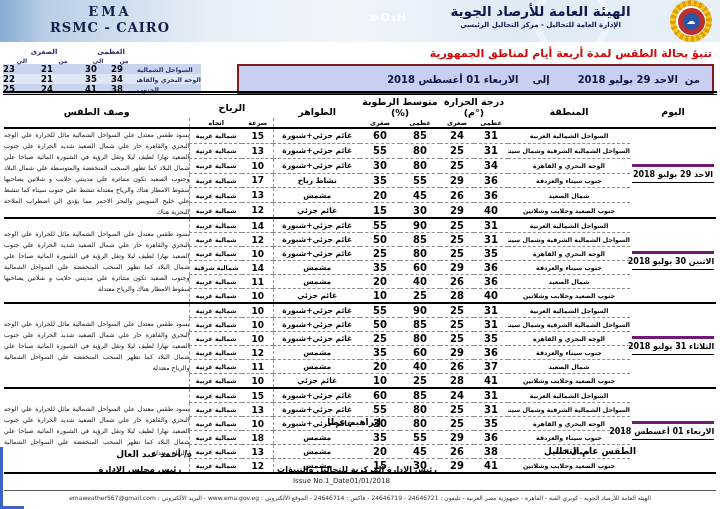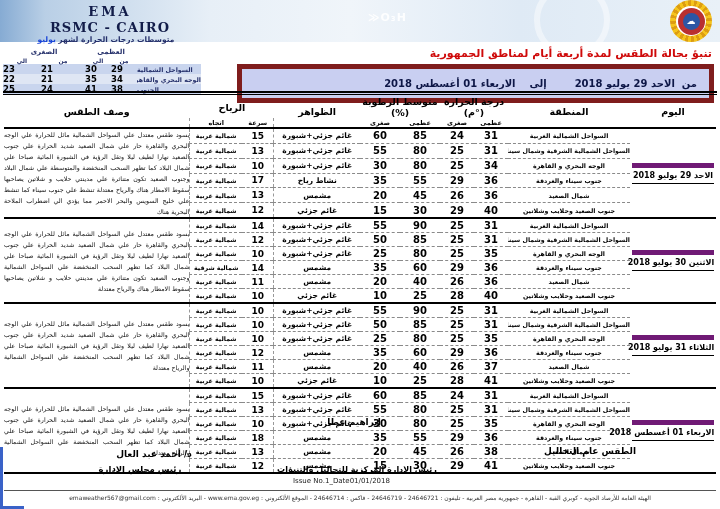--- a/index.html
+++ b/index.html
@@ -46,22 +46,22 @@
   .mh-main { font-size:7px; height:9px; }
   .mh-sub  { font-size:6px; height:8px; }
   .monthly-table td { padding:0; height:8.5px; text-align:left; }
   .m-region { font-size:6.3px; font-weight:bold; color:#25306b; white-space:nowrap; overflow:hidden; }
   .m-num { font-size:8.5px; font-weight:bold; color:#000; }
   .band-a { background:#c9d5ee; }
   .band-b { background:#dfe6f4; }
   
   .main-title { position:absolute; right:8px; top:47px; width:480px; text-align:right; color:#cf0a0a; font-size:11px; font-weight:bold; }
   .date-bar {
-    position:absolute; right:6px; top:64px; width:477px; height:39px; box-sizing:border-box;
-    background:#c9cff1; border:5px solid #7f1d1d; display:flex; align-items:center;
+    position:absolute; right:6px; top:64px; width:477px; height:30px; box-sizing:border-box;
+    background:#c9cff1; border:2px solid #7f1d1d; display:flex; align-items:center;
     padding-right:12px; color:#0d1646; font-weight:bold; font-size:10px;
   }
   .date-bar span { white-space:pre; }
   .top-rule { position:absolute; top:91px; left:3px; right:3px; height:1px; border-top:2px solid #000; border-bottom:1px solid #000; }
   
   .forecast-table {
     position:absolute; top:96px; right:4px; width:712px;
     border-collapse:collapse; table-layout:fixed; direction:rtl;
     border-bottom:2px solid #000;
   }
@@ -77,21 +77,21 @@
   td.c-region { font-size:6.3px; font-weight:bold; text-align:center; white-space:nowrap; overflow:hidden; }
   td.c-phen   { font-size:7.5px; font-weight:bold; text-align:center; white-space:nowrap; overflow:hidden; }
   td.c-speed  { font-size:9px;  font-weight:bold; text-align:center; border-right:1px dashed #999; }
   td.c-dir    { font-size:6.3px; font-weight:bold; text-align:center; white-space:nowrap; overflow:hidden; border-left:1px dashed #999; }
   td.c-day    { border-bottom:none; }
   td.c-desc   {
     border-bottom:none; vertical-align:top; text-align:justify;
     font-size:6.3px; line-height:1.75; color:#111; padding:3px 5px 0 3px; overflow:hidden;
   }
   .date-box {
-    margin:0 auto; width:96%; border-top:5px solid #701a75; border-bottom:1px solid #000;
+    margin:0 auto; width:96%; border-top:3px solid #701a75; border-bottom:1px solid #000;
     text-align:center; font-size:8px; font-weight:bold; padding:3px 0; white-space:nowrap;
   }
   
   .sig-manager { position:absolute; right:84px;  top:446px; font-size:9px;  font-weight:bold; }
   .sig-name    { position:absolute; right:320px; top:417px; width:92px;  text-align:center; font-size:9px; font-weight:bold; }
   .sig-title1  { position:absolute; right:268px; top:465px; width:190px; text-align:center; font-size:8px; font-weight:bold; }
   .sig-chair   { position:absolute; left:88px; top:449px; width:104px; text-align:right; font-size:9px;   font-weight:bold; }
   .sig-chair2  { position:absolute; left:88px; top:464px; width:104px; text-align:center; font-size:8.5px; font-weight:bold; }
   .issue { position:absolute; left:293px; top:477px; font-size:7px; color:#222; direction:ltr; }
   .footer-rule { position:absolute; top:490px; left:4px; right:4px; border-top:1px solid #555; }
@@ -106,33 +106,31 @@
 
   <div class="banner">
     <div class="banner-circle"></div>
     <div class="watermark">≫O₃H</div>
   </div>
   <div class="ema-brand">
     <div class="l1">EMA</div>
     <div class="l2">RSMC - CAIRO</div>
   </div>
   <div class="authority">
+    <div class="name">الهيئة العامة للأرصاد الجوية</div>
+    <div class="dept">الإدارة العامة للتحاليل - مركز التحاليل الرئيسي</div>
   </div>
   <div class="logo">
     <div class="ring">
       <div class="red">
         <div class="blue">☁</div>
       </div>
     </div>
   </div>
 
-  <div class="monthly-title">
-    <span>متوسطات درجات الحرارة لشهر</span>
-    <span class="month">يوليو</span>
-  </div>
   <table class="monthly-table">
     <colgroup>
         <col style="width:64px">
         <col style="width:26px">
         <col style="width:26px">
         <col style="width:44px">
         <col style="width:38px">
       </colgroup>
     <thead>
       <tr>

